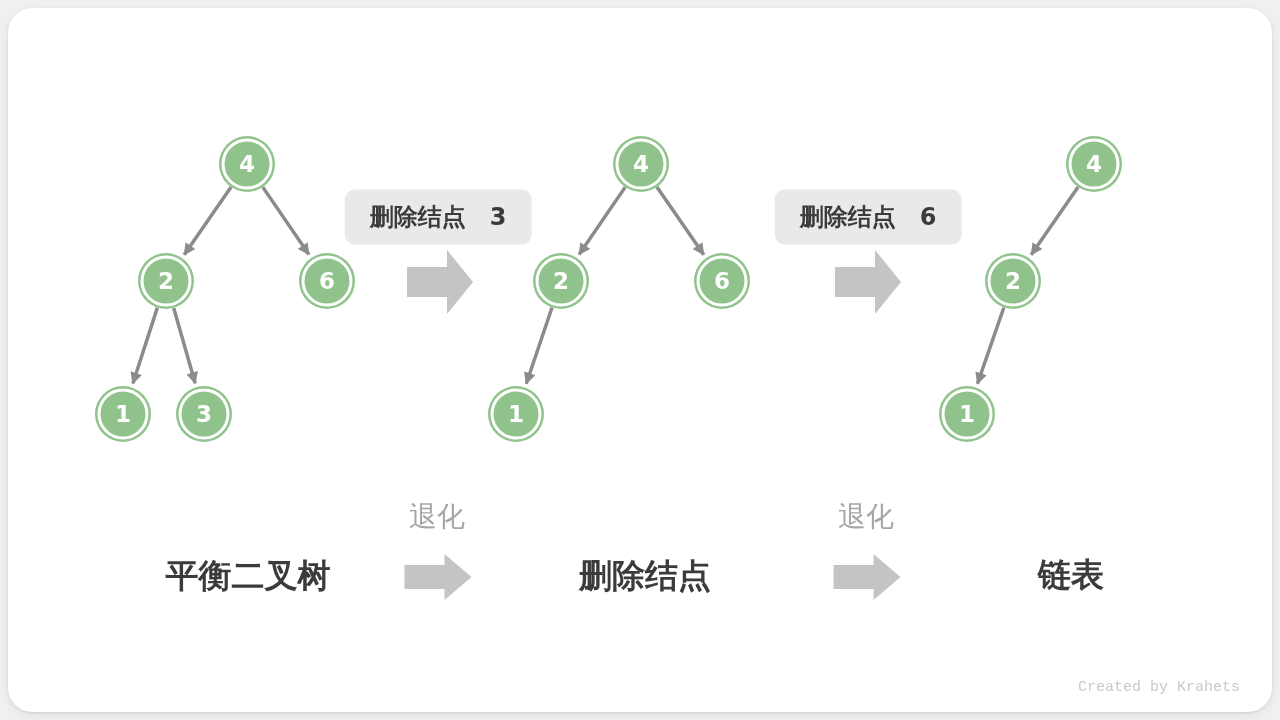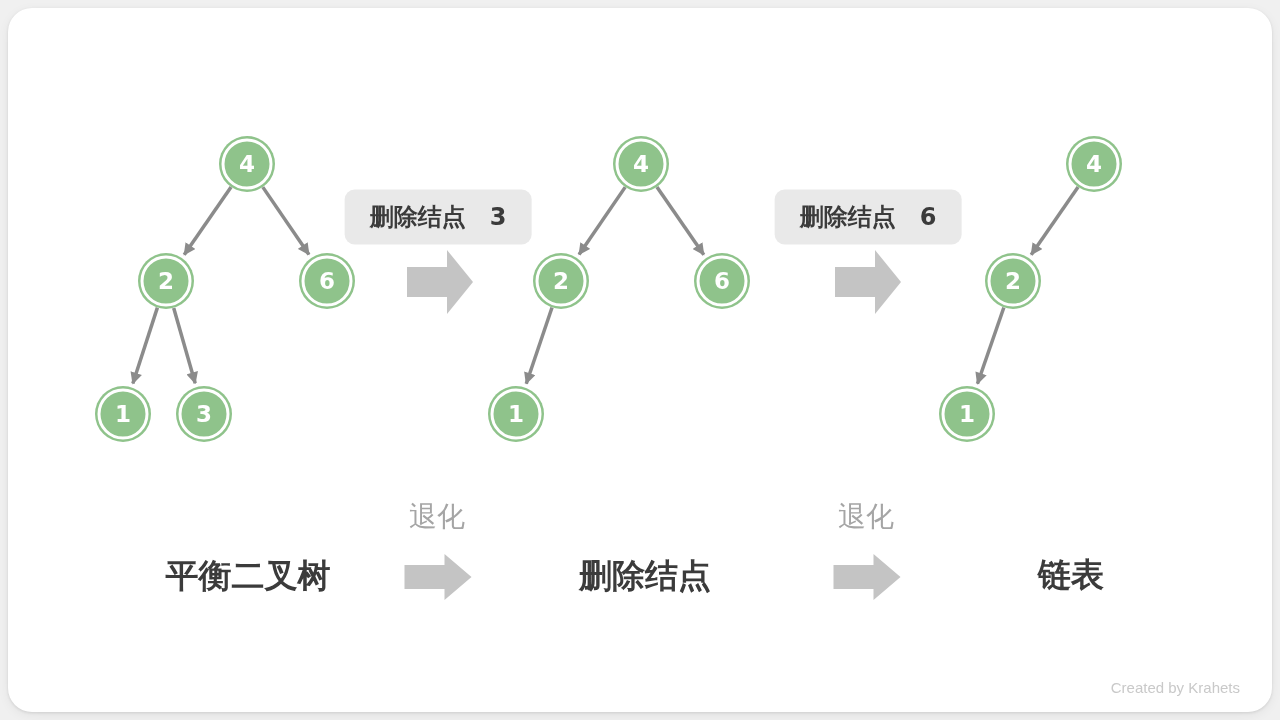--- a/index.html
+++ b/index.html
@@ -48,21 +48,21 @@
     position: absolute;
     transform: translate(-50%, -50%);
     color: var(--stage-text, #3b3b3b);
     font-size: 33px;
     font-weight: bold;
     white-space: nowrap;
   }
   .credit {
     position: absolute;
     right: 40px; bottom: 24px;
-    font-family: Liberation Sans, sans-serif;
+    font-family: Liberation Mono, monospace;
     font-size: 15px;
     color: var(--credit-text, #c9c9c9);
   }
 </style>
 </head>
 <body>
 
 <div class="card"></div>
 
 <svg id="diagram-svg" width="1280" height="720" viewBox="0 0 1280 720">

